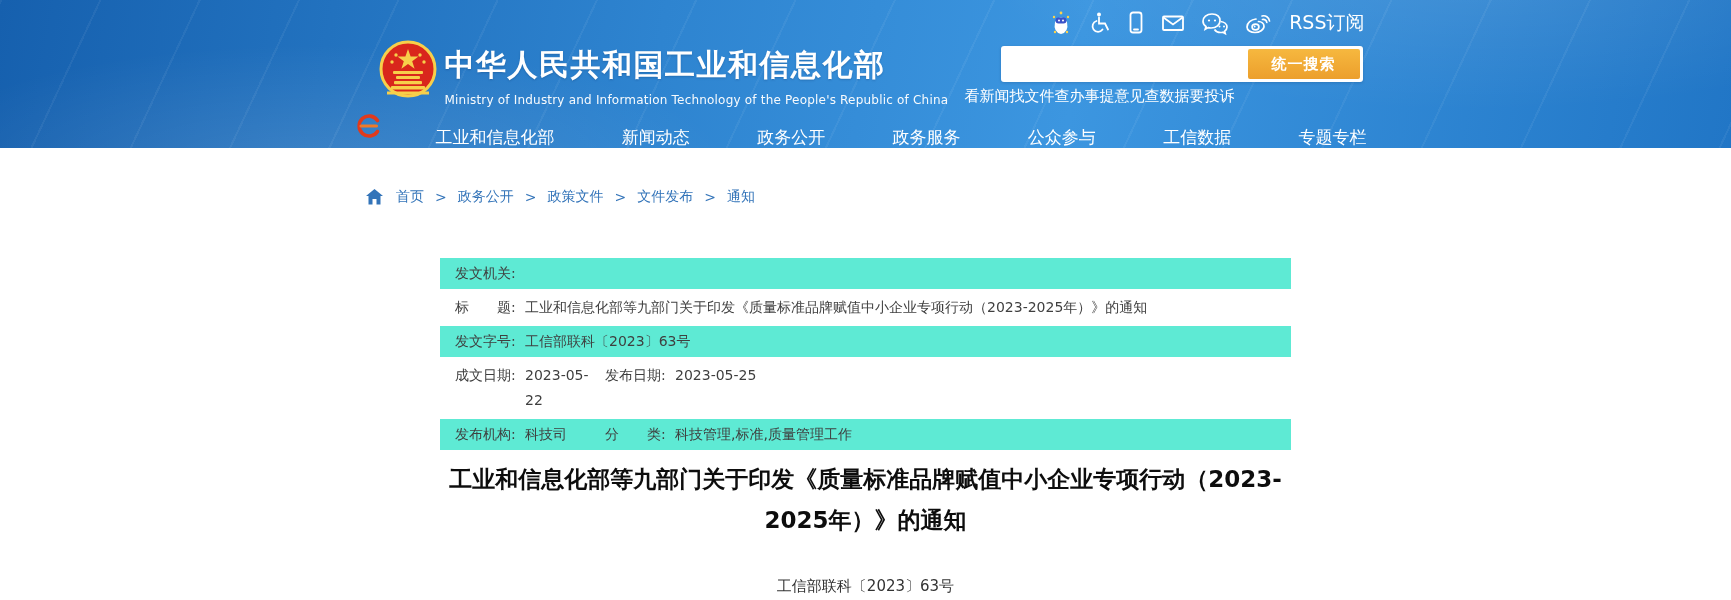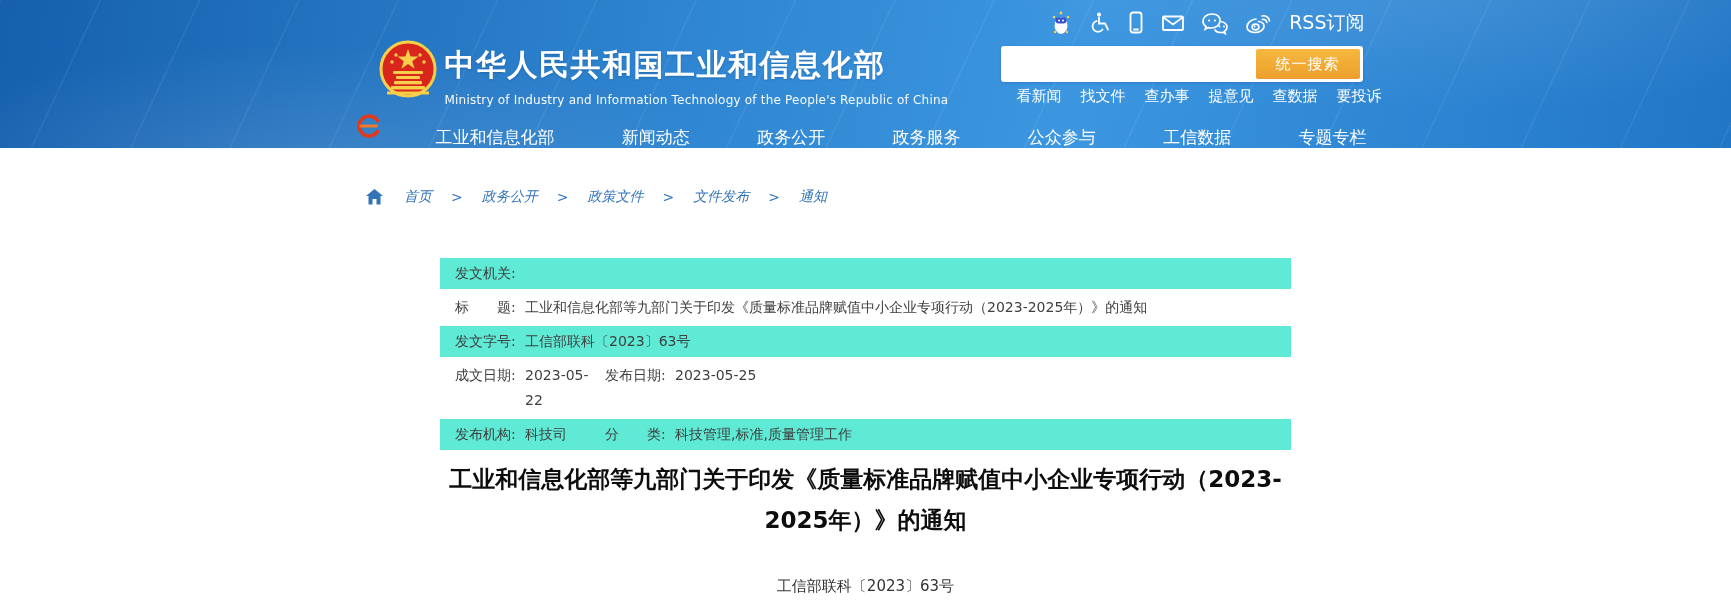--- a/index.html
+++ b/index.html
@@ -26,34 +26,34 @@
   .site-title{font-size:30px;font-weight:bold;letter-spacing:1.5px;text-shadow:0 1px 2px rgba(0,40,90,.25);}
   .site-subtitle{font-size:12px;margin-top:7px;letter-spacing:.2px;opacity:.96;}
   
   .topbar{position:absolute;top:9px;right:6px;display:flex;align-items:center;gap:15px;height:28px;}
   .topbar a{display:flex;align-items:center;cursor:pointer;text-decoration:none;}
   .rss-label{color:#fff;font-size:19px;margin-left:2px;}
   
   .searchbar{position:absolute;top:46px;right:8px;width:362px;height:36px;background:#fff;border-radius:3px;box-shadow:0 1px 3px rgba(0,30,70,.18);}
   .search-input{position:absolute;left:0;top:0;width:260px;height:36px;border:none;outline:none;background:transparent;padding:0 10px;font-size:14px;color:#333;}
   .search-btn{
-    position:absolute;right:3px;top:3px;width:104px;height:30px;border:none;border-radius:2px;
+    position:absolute;right:3px;top:3px;width:112px;height:30px;border:none;border-radius:2px;
     background:linear-gradient(#f6b83f,#ec9f2c);color:#fff;font-size:15px;cursor:pointer;
-    font-family:inherit;letter-spacing:1px;
-  }
-  
-  .quick-links{position:absolute;top:87px;left:656px;display:flex;gap:19px;white-space:nowrap;}
+    font-family:inherit;letter-spacing:1px;font-weight:bold;
+  }
+  
+  .quick-links{position:absolute;top:87px;left:604px;display:flex;white-space:nowrap;}
   .quick-links a{color:#fff;font-size:15px;text-decoration:none;cursor:pointer;}
   
   .mainnav{position:absolute;left:0;top:112px;width:1010px;height:32px;display:flex;align-items:center;}
   .nav-logo{margin-left:-5px;flex:0 0 auto;}
   .nav-items{display:flex;flex:1;justify-content:space-between;margin-left:54px;padding-right:4px;align-items:center;margin-top:18px;}
   .nav-items a{color:#fff;font-size:17px;text-decoration:none;cursor:pointer;white-space:nowrap;}
   
-  .breadcrumb{position:absolute;top:188px;left:366px;display:flex;align-items:center;gap:19px;font-size:14px;color:#3374b9;white-space:nowrap;font-style:italic;}
+  .breadcrumb{position:absolute;top:188px;left:366px;display:flex;align-items:center;gap:11px;font-size:14px;color:#3374b9;white-space:nowrap;}
   .breadcrumb a{color:#3374b9;text-decoration:none;cursor:pointer;}
   .crumb-sep{color:#3374b9;}
   .home-icon{margin-right:2px;display:flex;}
   
   .doc-table{position:absolute;top:258px;left:440px;width:851px;font-size:14px;color:#3f3f3f;}
   .meta-row{display:flex;align-items:flex-start;padding:3px 10px 3px 15px;line-height:25px;margin-bottom:3px;}
   .meta-row.gray{background:#5eead4;}
   .meta-label{flex:0 0 70px;white-space:nowrap;}
   .meta-value{flex:1;}
   .meta-value-fixed{flex:0 0 80px;}

